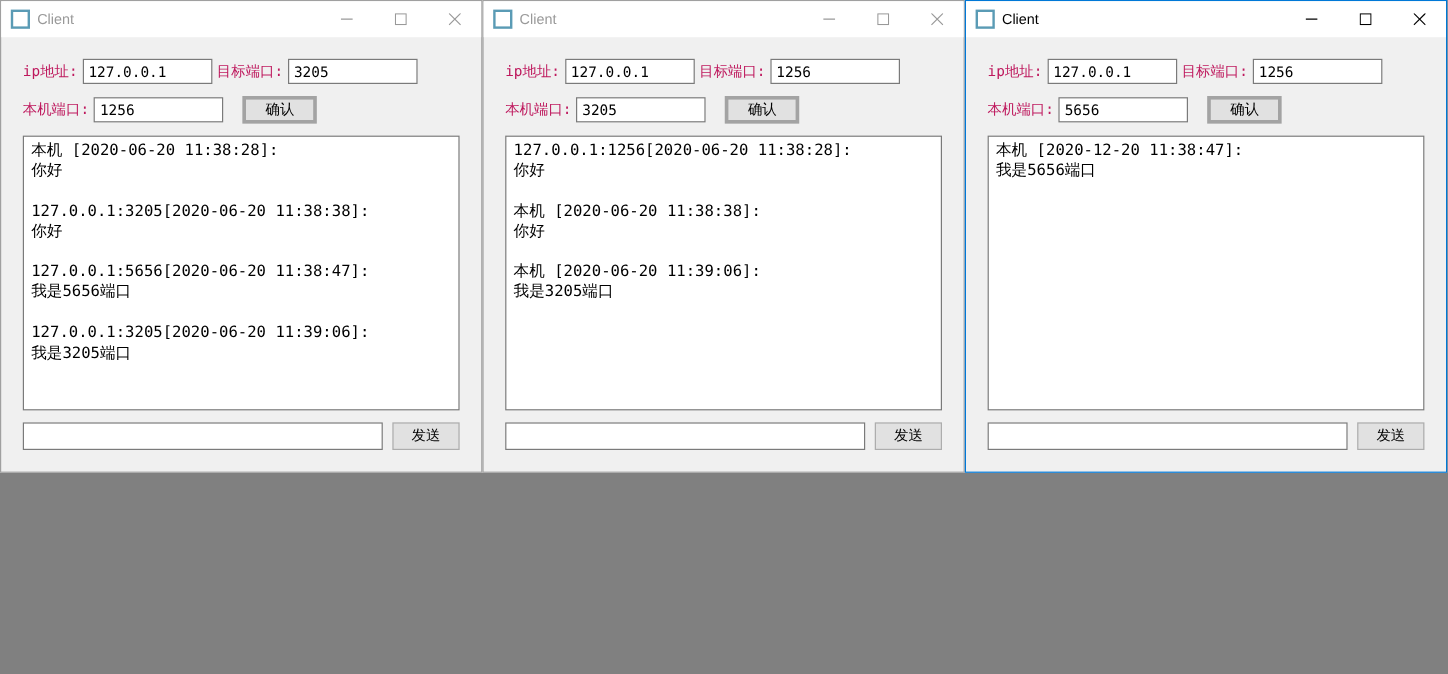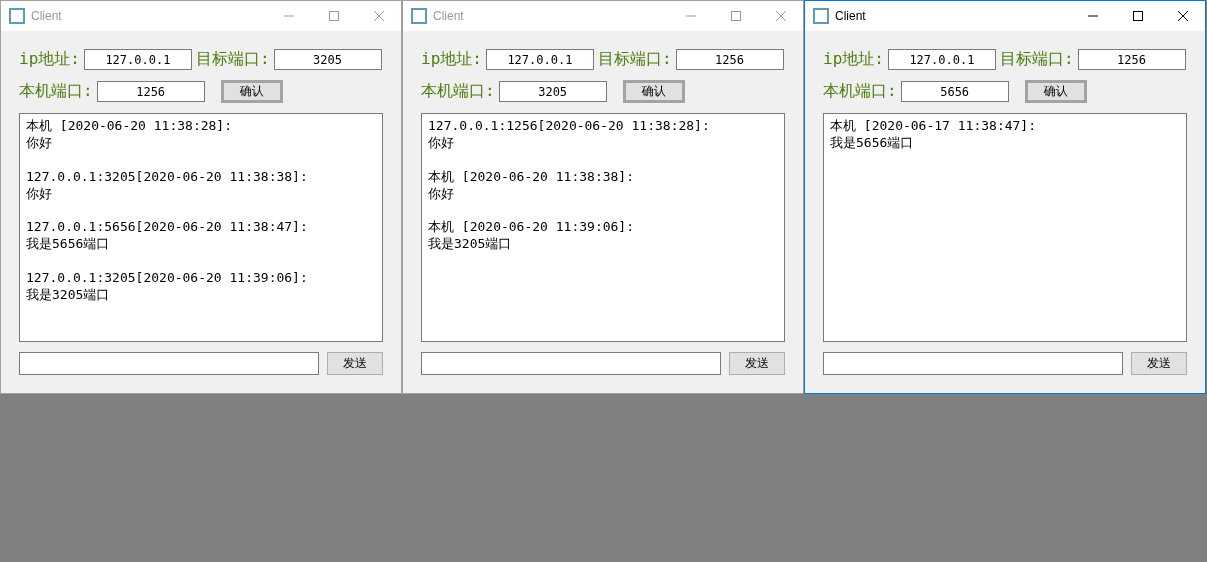--- a/index.html
+++ b/index.html
@@ -60,32 +60,31 @@
       display: flex;
       flex-direction: column;
     }
     .form-row {
       display: flex;
       align-items: center;
       margin-bottom: 10px;
       gap: 4px;
     }
     .label {
-      font-size: 16px;
-      color: #4d7c0f;
+      font-size: 12px;
+      color: #be185d;
       font-family: "SimSun", monospace;
     }
     .text-input {
       border: 1px solid #7a7a7a;
       background: #fff;
       height: 21px;
       padding: 2px 4px;
       font-family: "SimSun", monospace;
       font-size: 12px;
-      text-align: center;
     }
     .ip-input { width: 108px; }
     .port-input { width: 108px; }
     .local-port-input { width: 108px; }
     .btn {
       border: 3px solid #a3a3a3;
       background: #e1e1e1;
       height: 23px;
       padding: 0 16px;
       font-size: 12px;
@@ -262,20 +261,20 @@
       <span class="label">ip地址:</span>
       <input class="text-input ip-input" value="127.0.0.1" style="">
       <span class="label">目标端口:</span>
       <input class="text-input port-input" value="1256" style="">
     </div>
     <div class="form-row">
       <span class="label">本机端口:</span>
       <input class="text-input local-port-input" value="5656" style="">
       <button class="btn">确认</button>
     </div>
-    <div class="log-area">本机 [2020-06-17 11:38:47]:
+    <div class="log-area">本机 [2020-12-20 11:38:47]:
 我是5656端口</div>
     <div class="send-row">
       <input class="msg-input" value="" style="">
       <button class="send-btn">发送</button>
     </div>
   </div>
 </div>
 
 </body></html>

